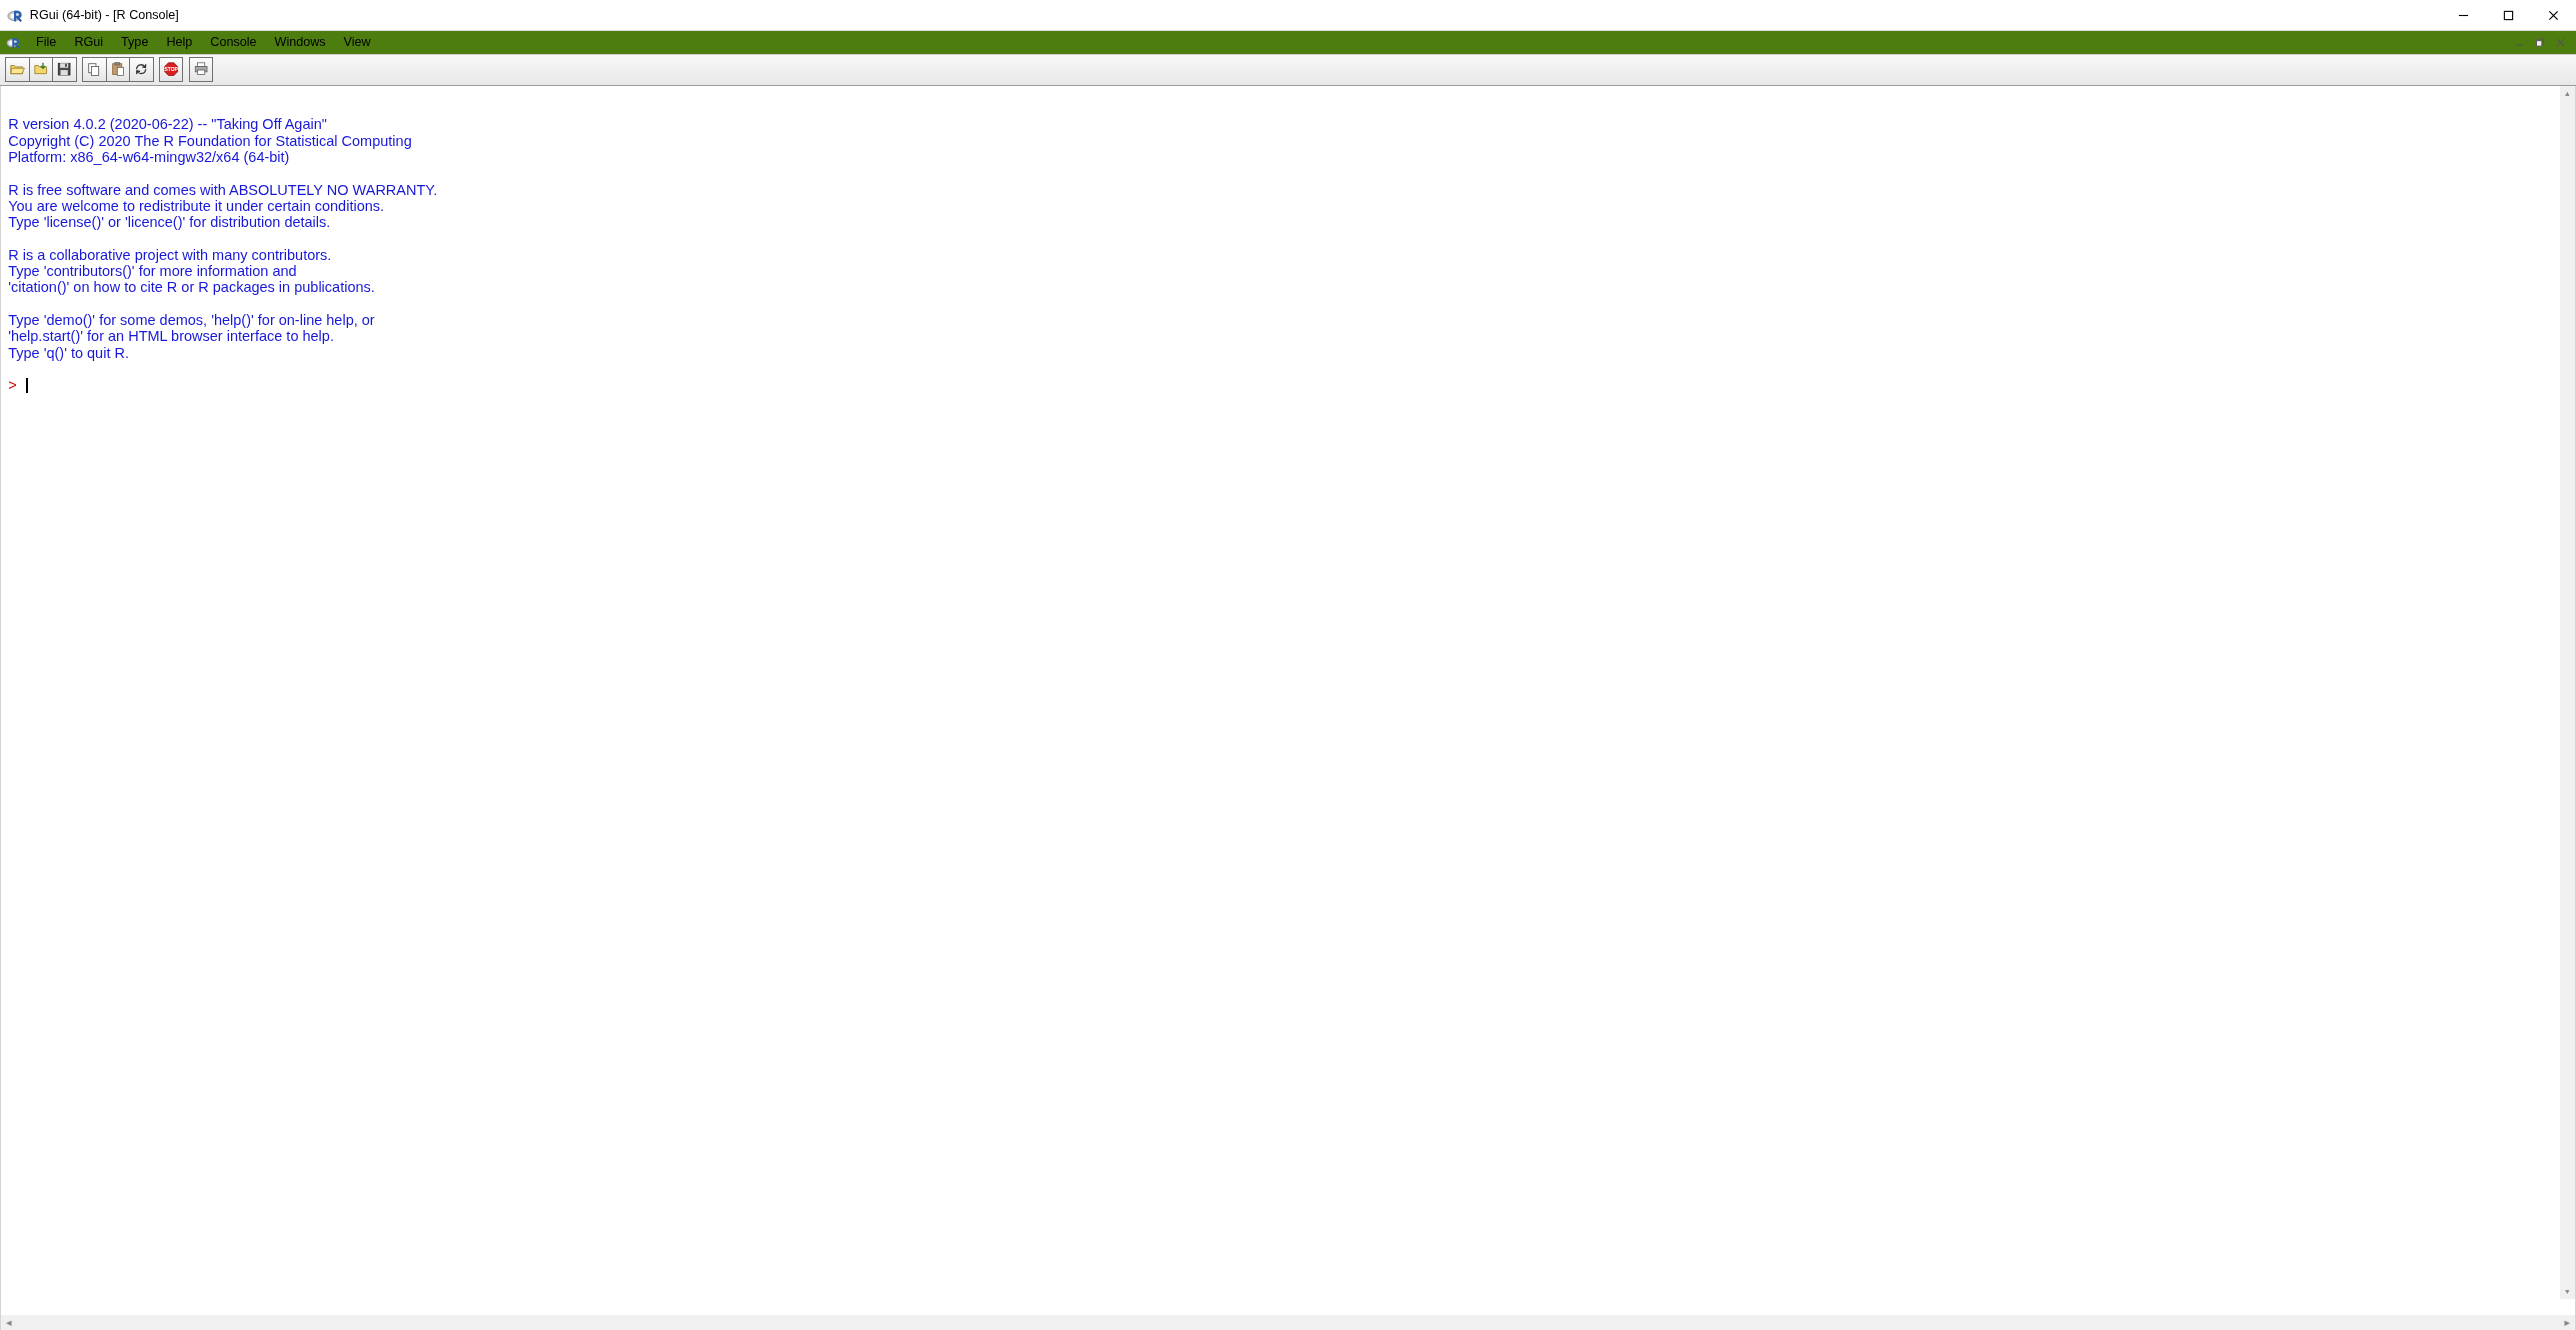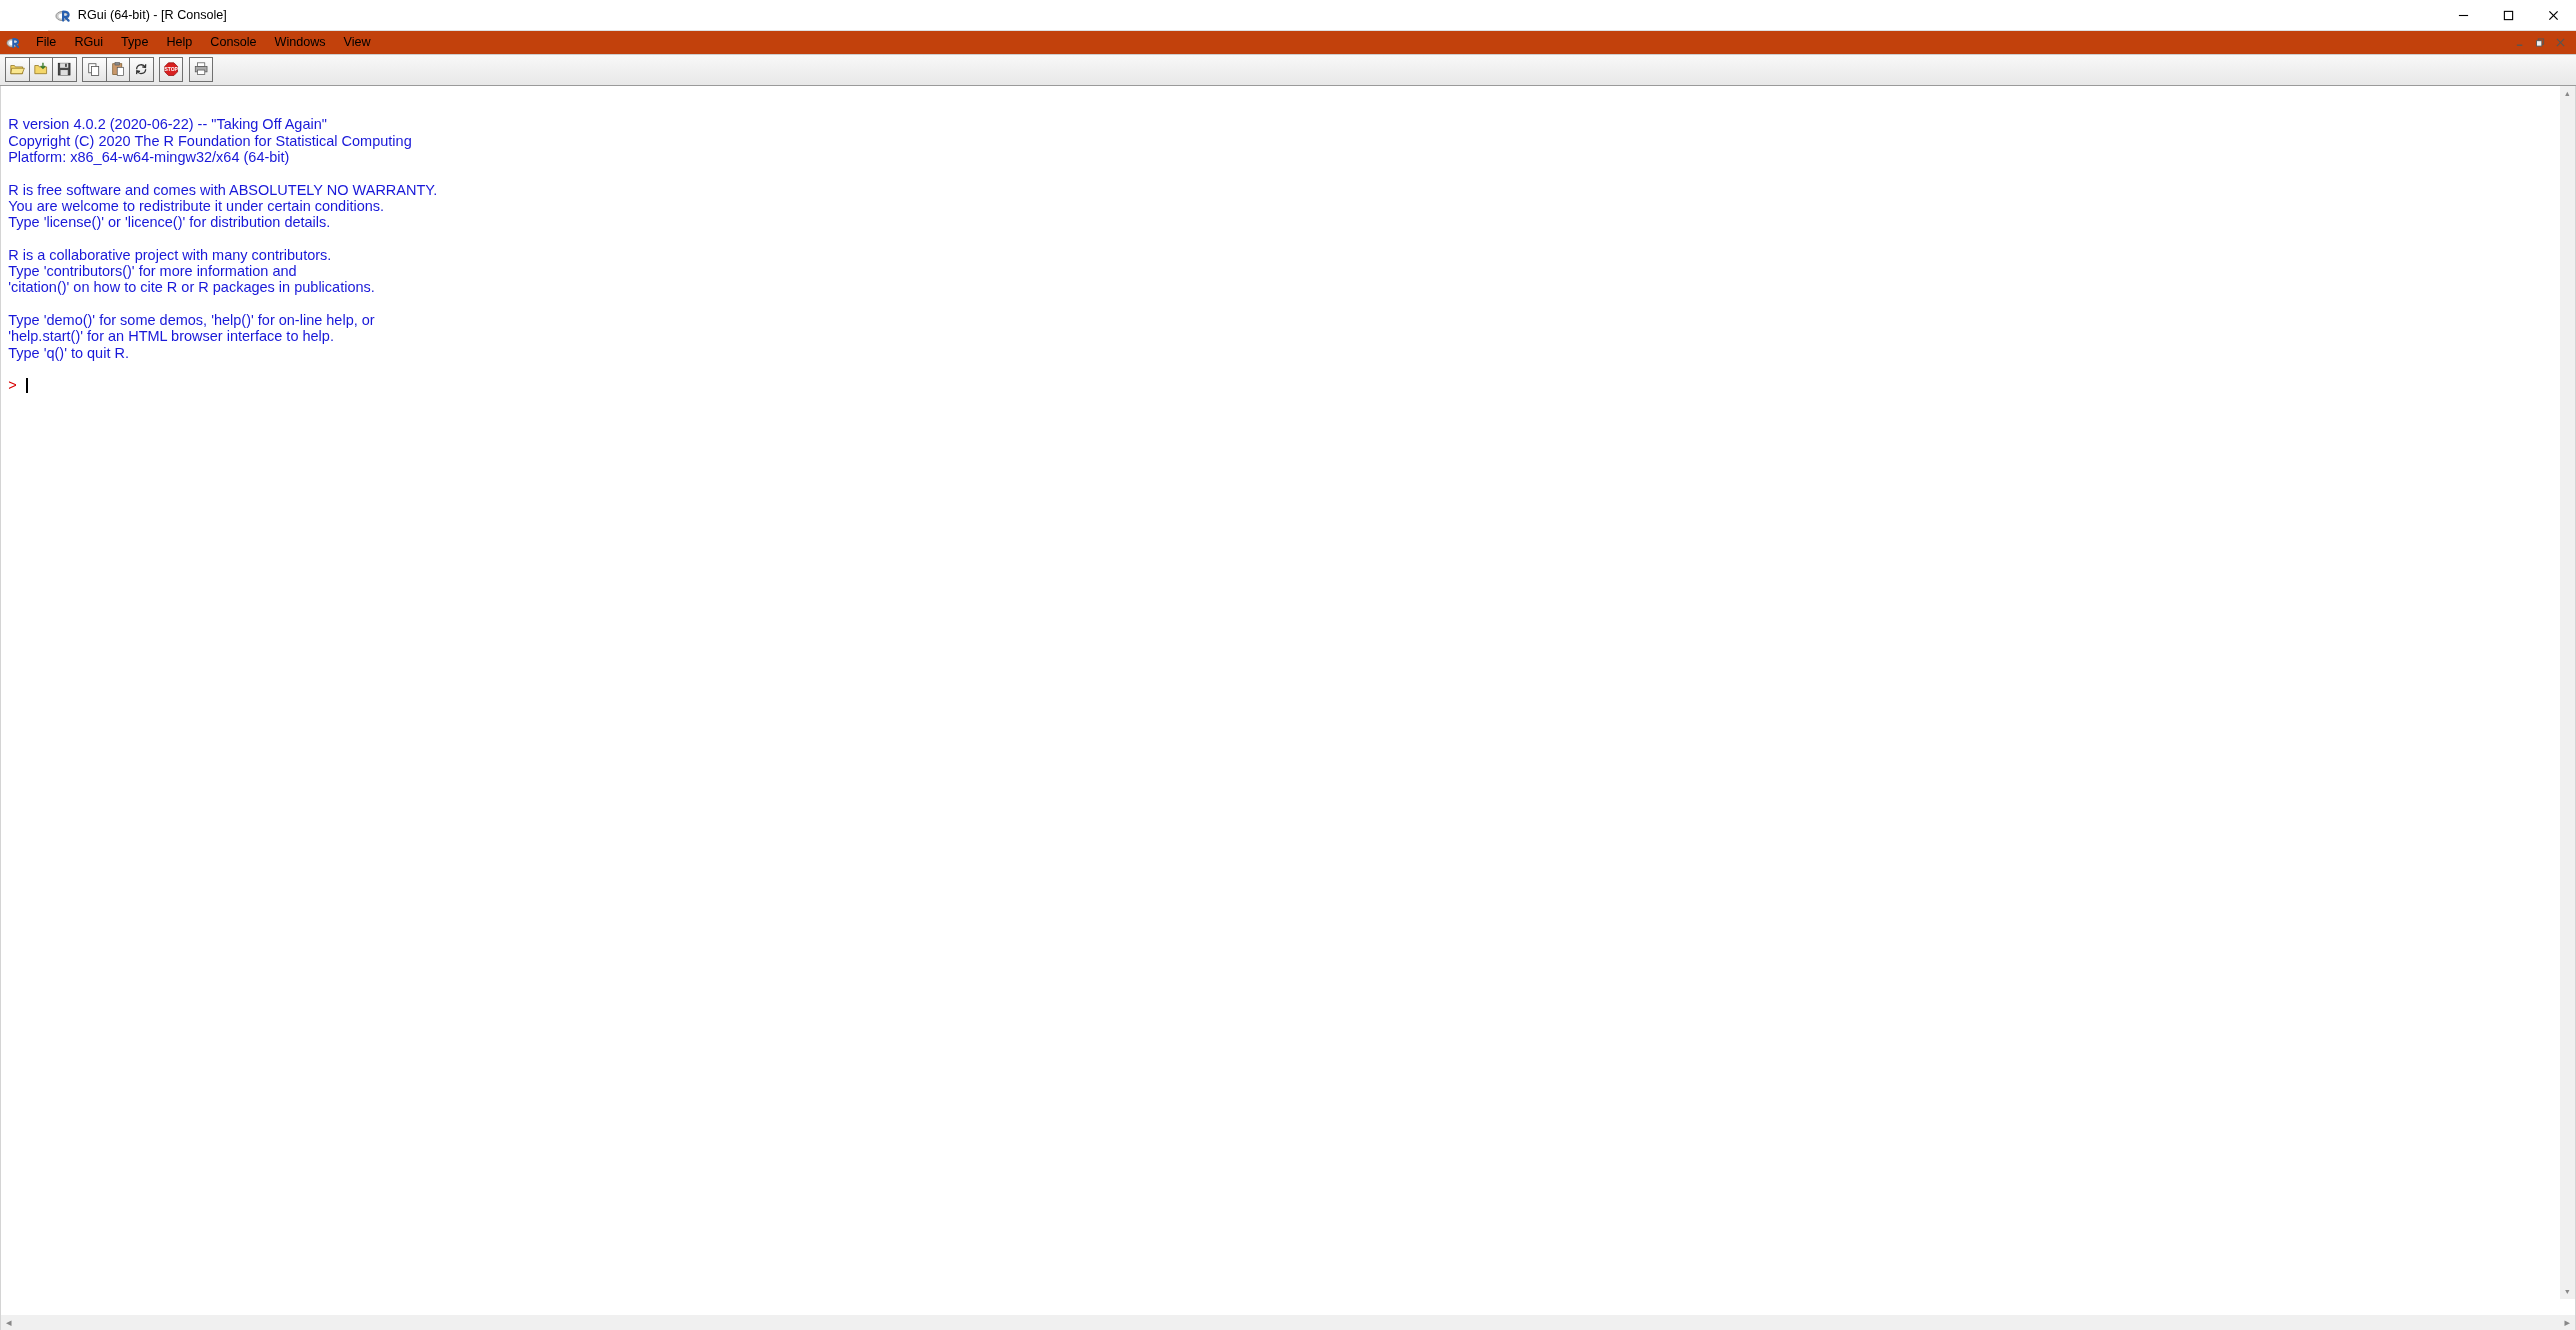--- a/index.html
+++ b/index.html
@@ -16,21 +16,20 @@
       display: flex;
       flex-direction: column;
     }
     .title-bar {
       height: 31px;
       background: #ffffff;
       display: flex;
       align-items: center;
       padding-left: 7.2px;
       border-bottom: 0.9px solid #e0e0e0;
-      margin-left: 48px;
     }
     .title-bar-icon {
       width: 16.3px;
       height: 16.3px;
       margin-right: 6.3px;
       display: flex;
       align-items: center;
       justify-content: center;
     }
     .title-text {
@@ -46,21 +45,21 @@
       height: 31px;
       display: flex;
       align-items: center;
       justify-content: center;
       font-size: 11px;
       color: #000;
       cursor: pointer;
     }
     .menu-bar {
       height: 22.6px;
-      background: #c2410c;
+      background: #4d7c0f;
       display: flex;
       align-items: center;
       padding-left: 5.4px;
       font-size: 12.6px;
     }
     .menu-icon {
       width: 16.3px;
       height: 16.3px;
       margin-right: 5.4px;
       display: flex;

